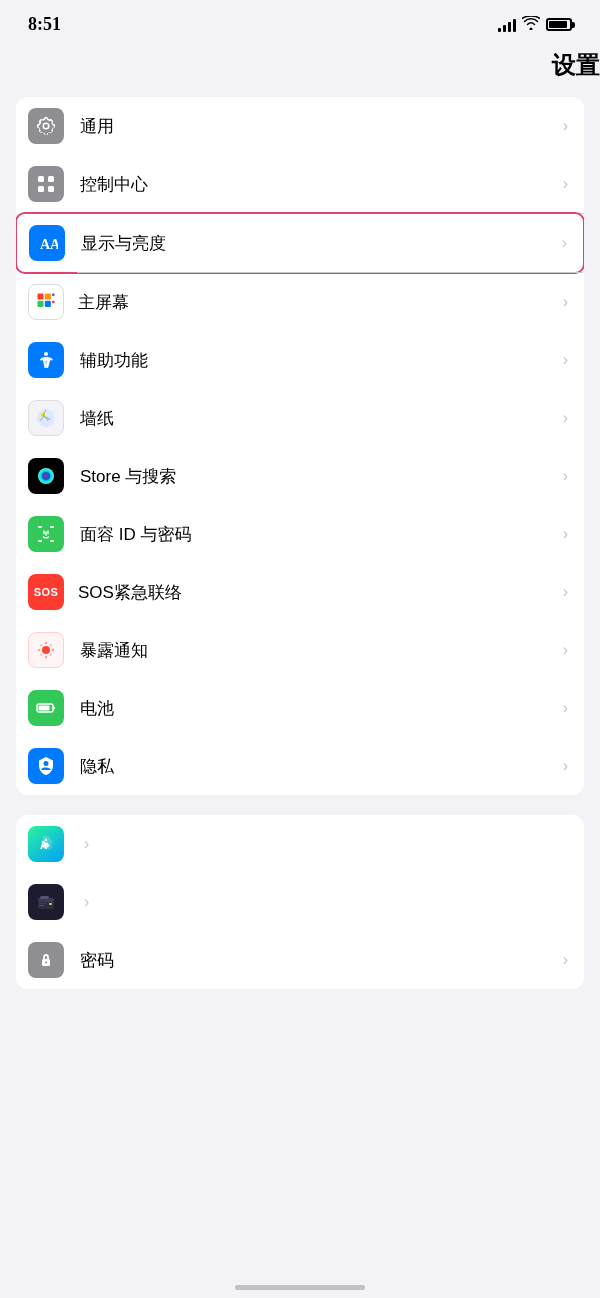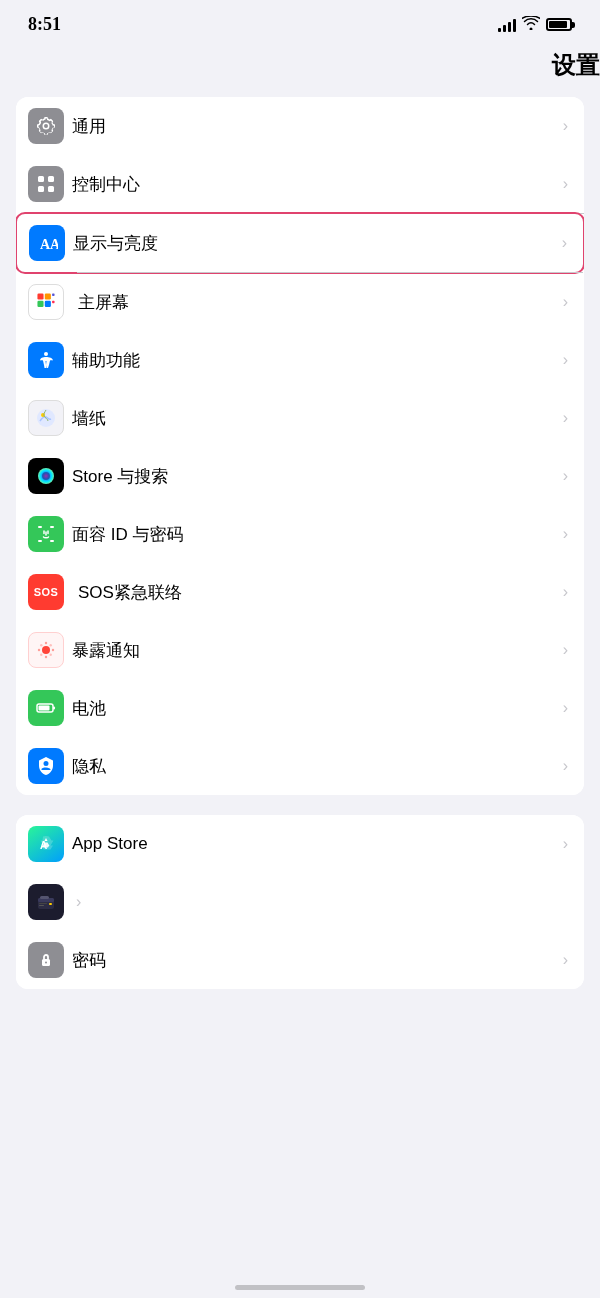--- a/index.html
+++ b/index.html
@@ -119,21 +119,21 @@
     }
 
     
     .icon-wrap {
       width: 36px;
       height: 36px;
       border-radius: 8px;
       display: flex;
       align-items: center;
       justify-content: center;
-      margin-right: 8px;
+      margin-right: 16px;
       flex-shrink: 0;
       overflow: hidden;
     }
     .icon-wrap svg {
       width: 22px;
       height: 22px;
     }
 
     
     .icon-gray { background: #8e8e93; }
@@ -360,21 +360,20 @@
   <div class="settings-item">
     <div class="icon-wrap" style="background:linear-gradient(145deg,#2af598,#009efd);">
       <svg viewBox="0 0 22 22" fill="white">
         <path d="M11 3L8.5 7.5H5l3 5H5.5l2.5 4.5h6l2.5-4.5H14l3-5h-3.5L11 3z" fill="none"></path>
         <path d="M7.5 7.5h-2l3 5H6l2.5 4h7l2.5-4h-2.5l3-5h-2L14 3.5 11 3 8 3.5l-0.5 4z" fill="white" opacity="0.2"></path>
         <text x="5" y="16" font-size="10" font-weight="bold" fill="white" font-family="sans-serif">A</text>
         <path d="M9 14.5l-1.5-2.5H8l1.5-2.5h3L14 12h.5l-1.5 2.5h-4z" fill="white" opacity="0.9"></path>
         <path d="M11 5l1.5 3h-3L11 5z" fill="white"></path>
       </svg>
     </div>
-    <span class="item-label">App Store</span>
     <span class="chevron">›</span>
   </div>
 
   <div class="settings-item">
     <div class="icon-wrap" style="background:#1c1c2e;">
       <svg viewBox="0 0 22 22">
         <rect x="3" y="7" width="16" height="11" rx="2" fill="#2c2c44"></rect>
         <rect x="3" y="7" width="16" height="4" rx="1.5" fill="#3a3a5c"></rect>
         <rect x="5" y="5" width="9" height="3" rx="1.5" fill="#555570"></rect>
         <rect x="14" y="12" width="3" height="2" rx="1" fill="#ffcc00"></rect>

